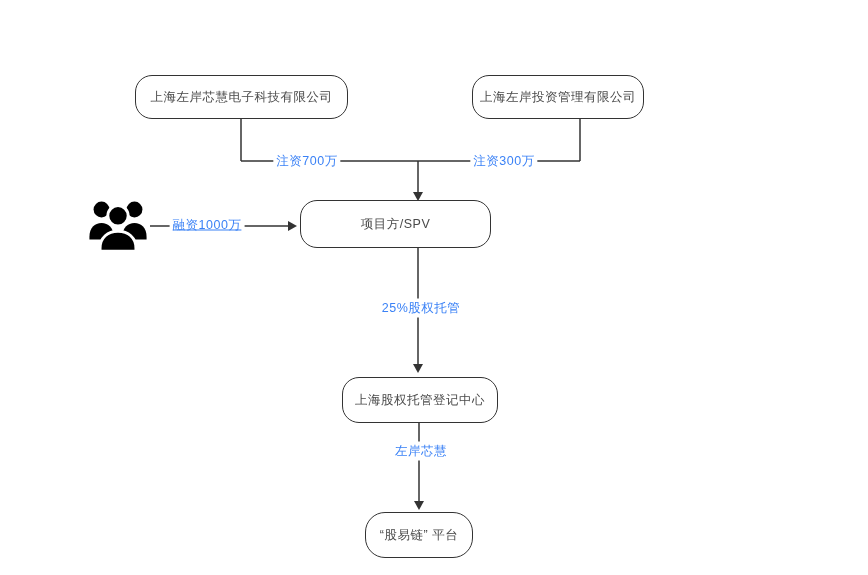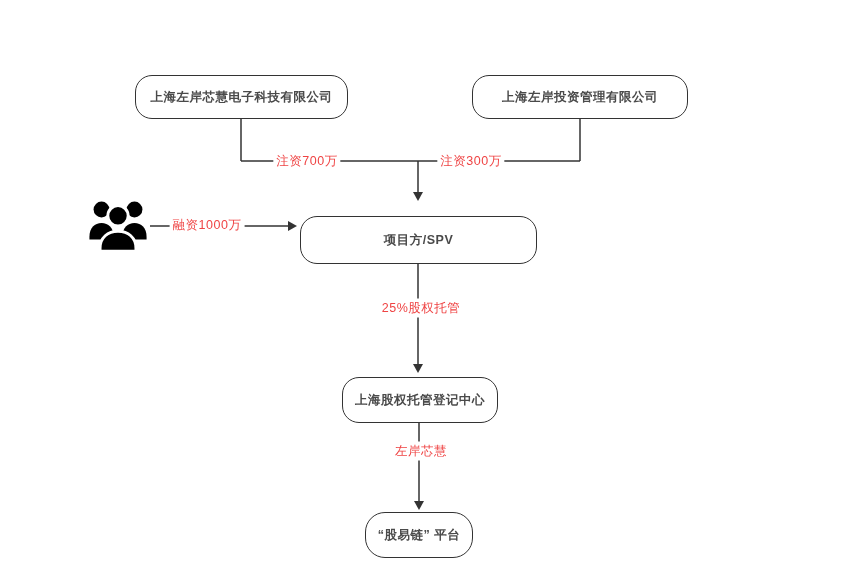--- a/index.html
+++ b/index.html
@@ -30,41 +30,40 @@
     border-radius: 17px;
     display: flex;
     flex-direction: column;
     align-items: center;
     justify-content: center;
     text-align: center;
     color: #4a4a4a;
     font-size: 12.5px;
     line-height: 1.45;
     letter-spacing: 0.5px;
-    font-weight: bold;
   }
   .node-company-left   { left: 135px; top: 75px;  width: 213px; height: 44px; }
-  .node-company-right  { left: 472px; top: 75px;  width: 216px; height: 44px; }
-  .node-spv            { left: 300px; top: 200px; width: 237px; height: 48px; margin-top: 16px; }
+  .node-company-right  { left: 472px; top: 75px;  width: 172px; height: 44px; }
+  .node-spv            { left: 300px; top: 200px; width: 191px; height: 48px; }
   .node-registry       { left: 342px; top: 377px; width: 156px; height: 46px; }
   .node-platform       { left: 365px; top: 512px; width: 108px; height: 46px; border-radius: 20px; }
   .edge-label {
     position: absolute;
     z-index: 2;
     transform: translate(-50%, -50%);
     background: #ffffff;
-    color: #ef4444;
+    color: #3b82f6;
     font-size: 12.5px;
     padding: 1px 3px;
     white-space: nowrap;
     letter-spacing: 0.5px;
   }
   .label-invest-left  { left: 307px; top: 161px; }
-  .label-invest-right { left: 471px; top: 161px; }
-  .label-financing    { left: 207px; top: 225px; }
+  .label-invest-right { left: 504px; top: 161px; }
+  .label-financing    { left: 207px; top: 225px; text-decoration: underline; }
   .label-custody      { left: 421px; top: 308px; }
   .label-deposit      { left: 421px; top: 451px; }
   .investors-icon {
     position: absolute;
     left: 87px;
     top: 196px;
     z-index: 3;
     width: 62px;
     height: 58px;
   }

